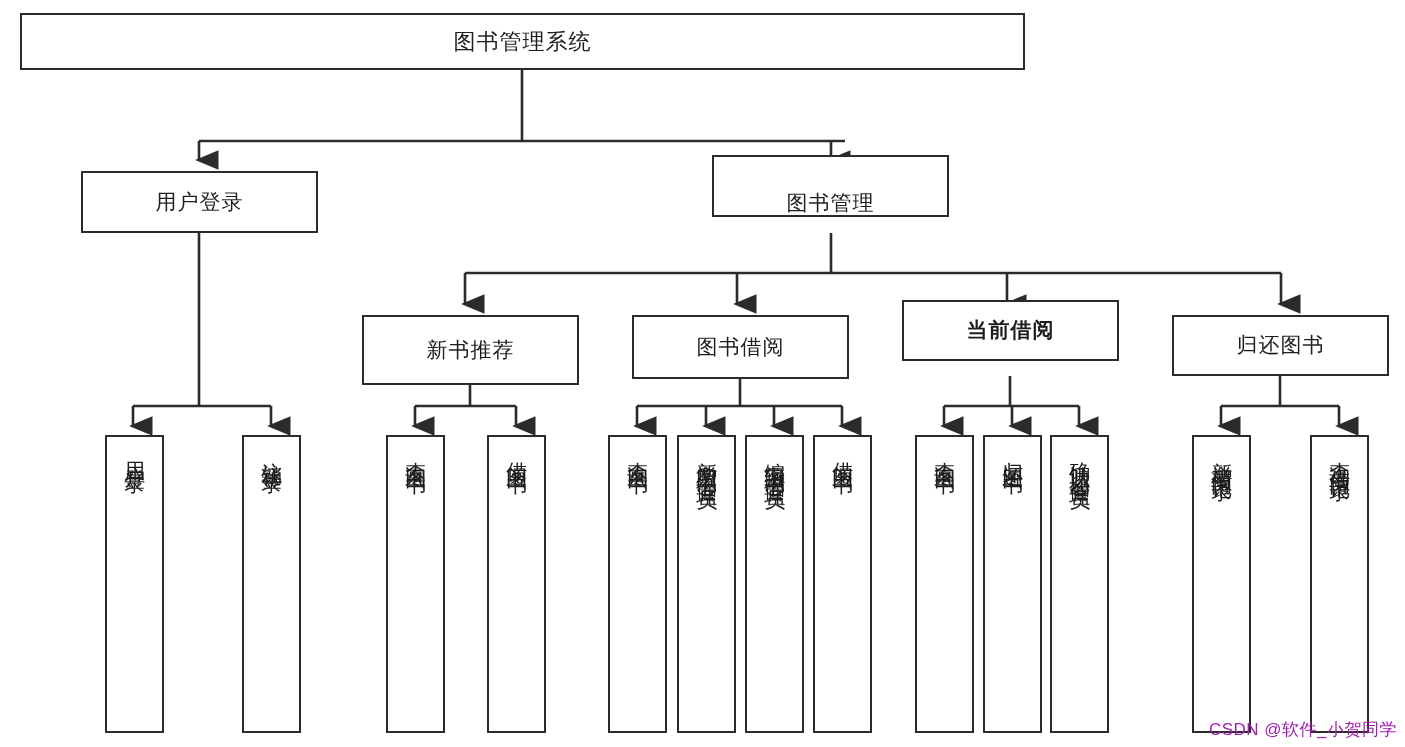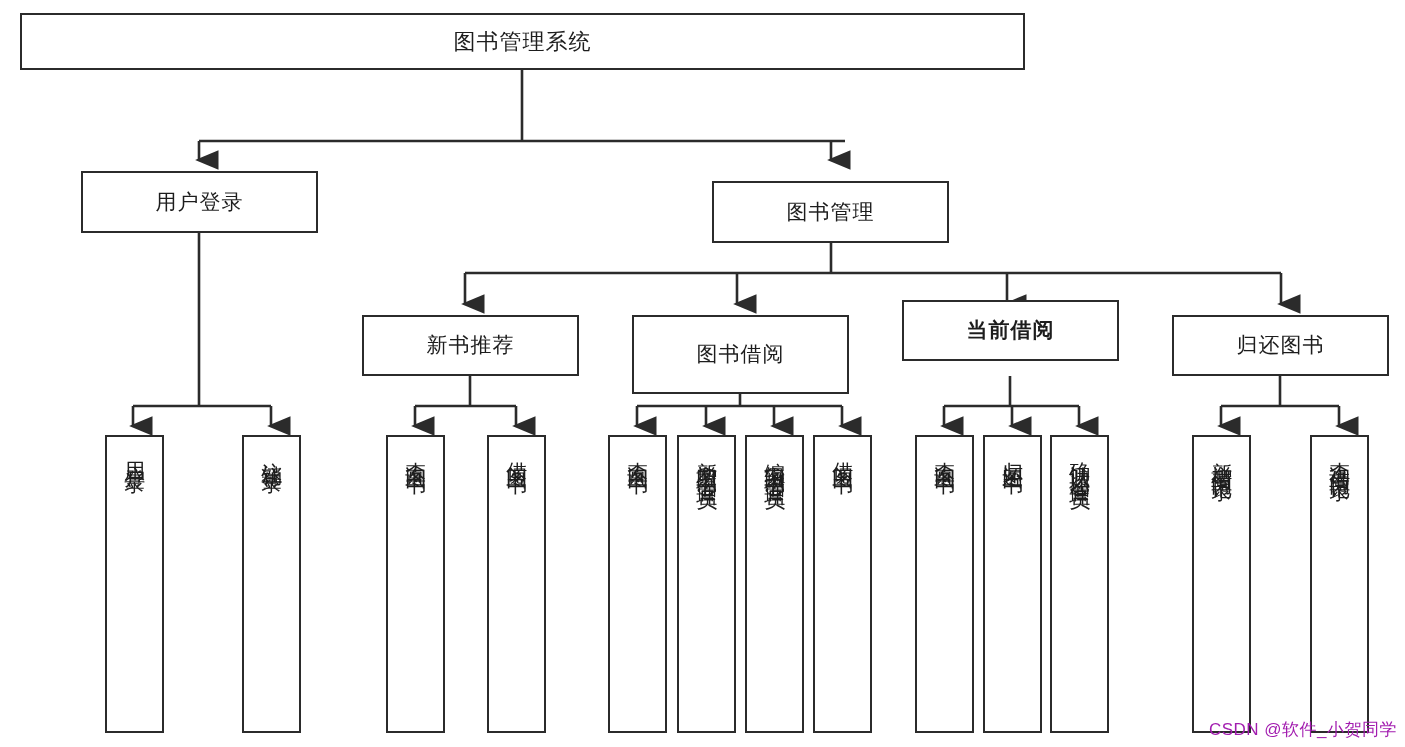--- a/index.html
+++ b/index.html
@@ -109,28 +109,28 @@
     </g>
   </svg>
 
   <div class="node root" style="left: 20px; top: 13px; width: 1005px; height: 57px;">
     <span class="label">图书管理系统</span>
   </div>
 
   <div class="node lvl2" style="left: 81px; top: 171px; width: 237px; height: 62px;">
     <span class="label">用户登录</span>
   </div>
-  <div class="node lvl2" style="left: 712px; top: 181px; width: 237px; height: 62px;">
+  <div class="node lvl2" style="left: 712px; top: 155px; width: 237px; height: 62px; align-items: flex-end;">
     <span class="label">图书管理</span>
   </div>
 
-  <div class="node lvl3" style="left: 362px; top: 315px; width: 217px; height: 61px;">
+  <div class="node lvl3" style="left: 362px; top: 315px; width: 217px; height: 70px;">
     <span class="label">新书推荐</span>
   </div>
-  <div class="node lvl3" style="left: 632px; top: 315px; width: 217px; height: 79px;">
+  <div class="node lvl3" style="left: 632px; top: 315px; width: 217px; height: 64px;">
     <span class="label">图书借阅</span>
   </div>
   <div class="node lvl3" style="left: 902px; top: 300px; width: 217px; height: 61px; font-weight: bold;">
     <span class="label">当前借阅</span>
   </div>
   <div class="node lvl3" style="left: 1172px; top: 315px; width: 217px; height: 61px;">
     <span class="label">归还图书</span>
   </div>
 
   <div class="node leaf" style="left: 105px; top: 435px; width: 59px; height: 298px;">

